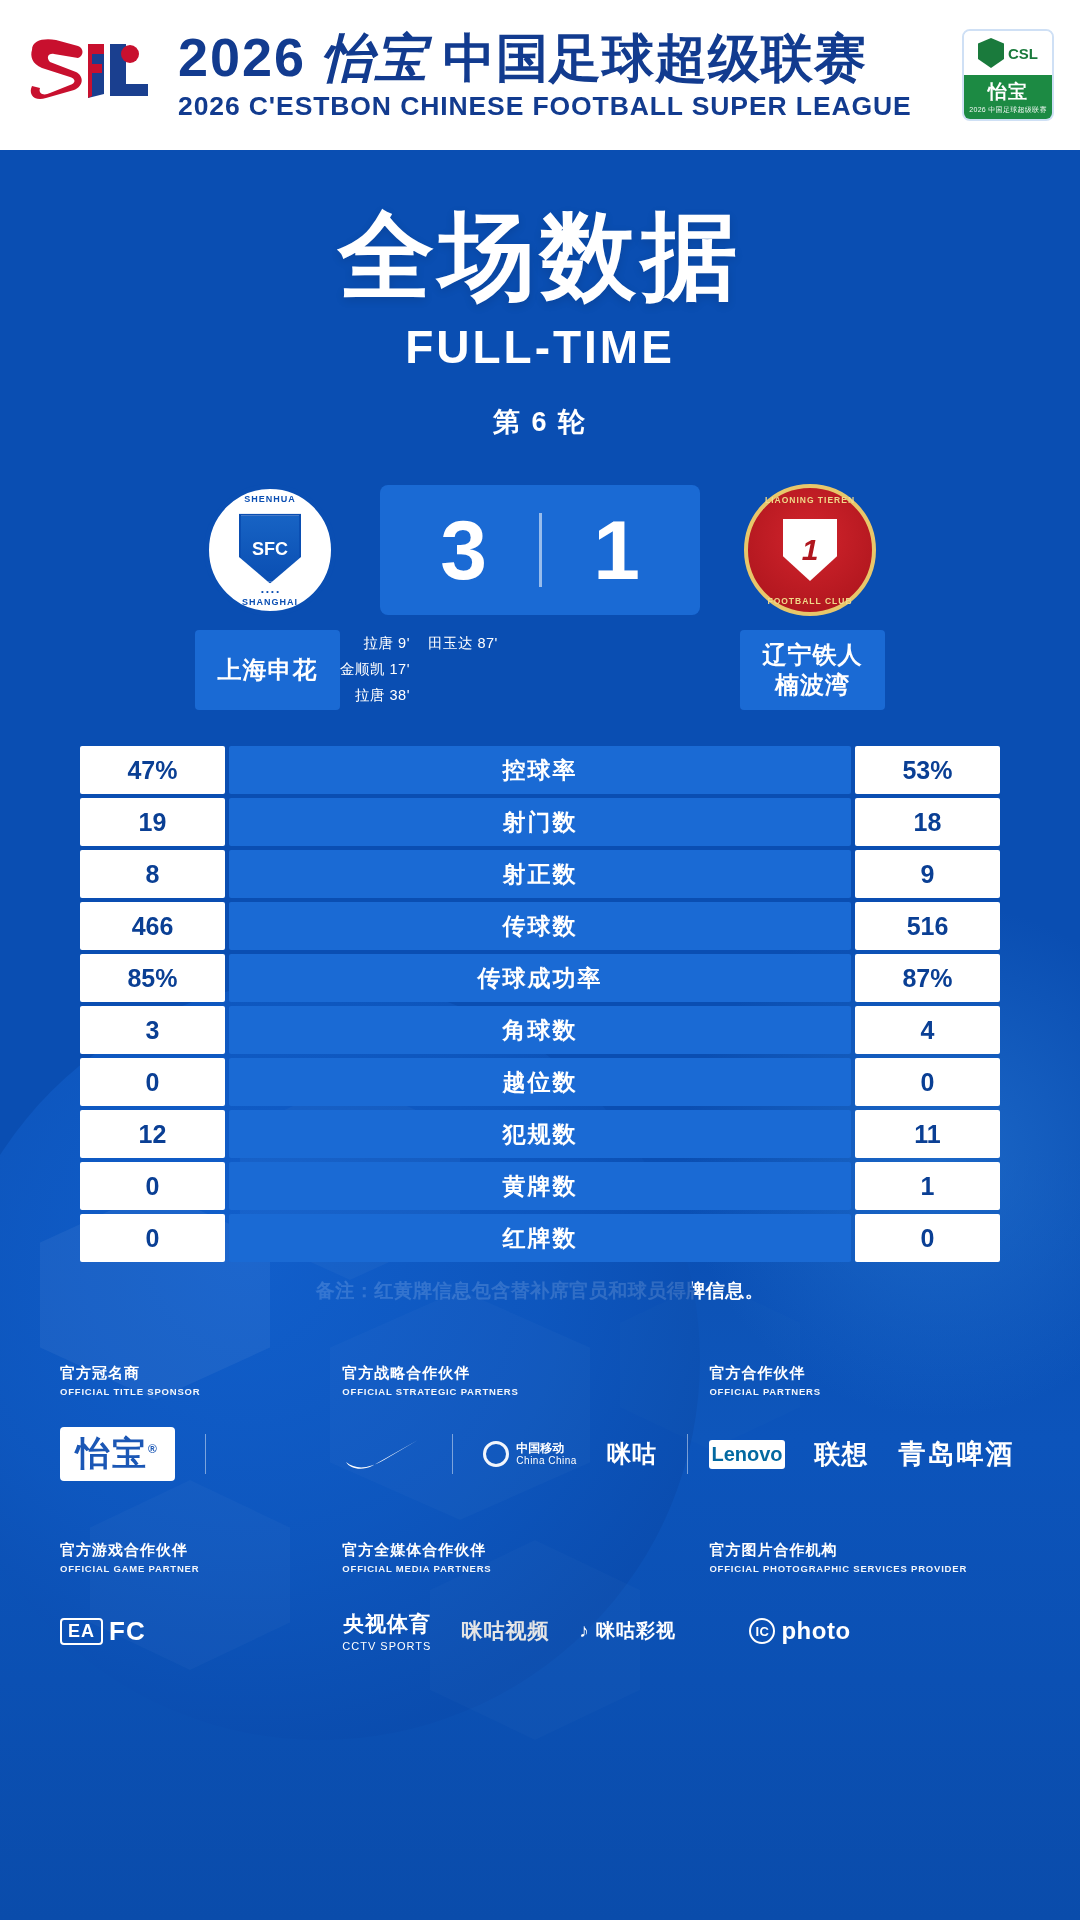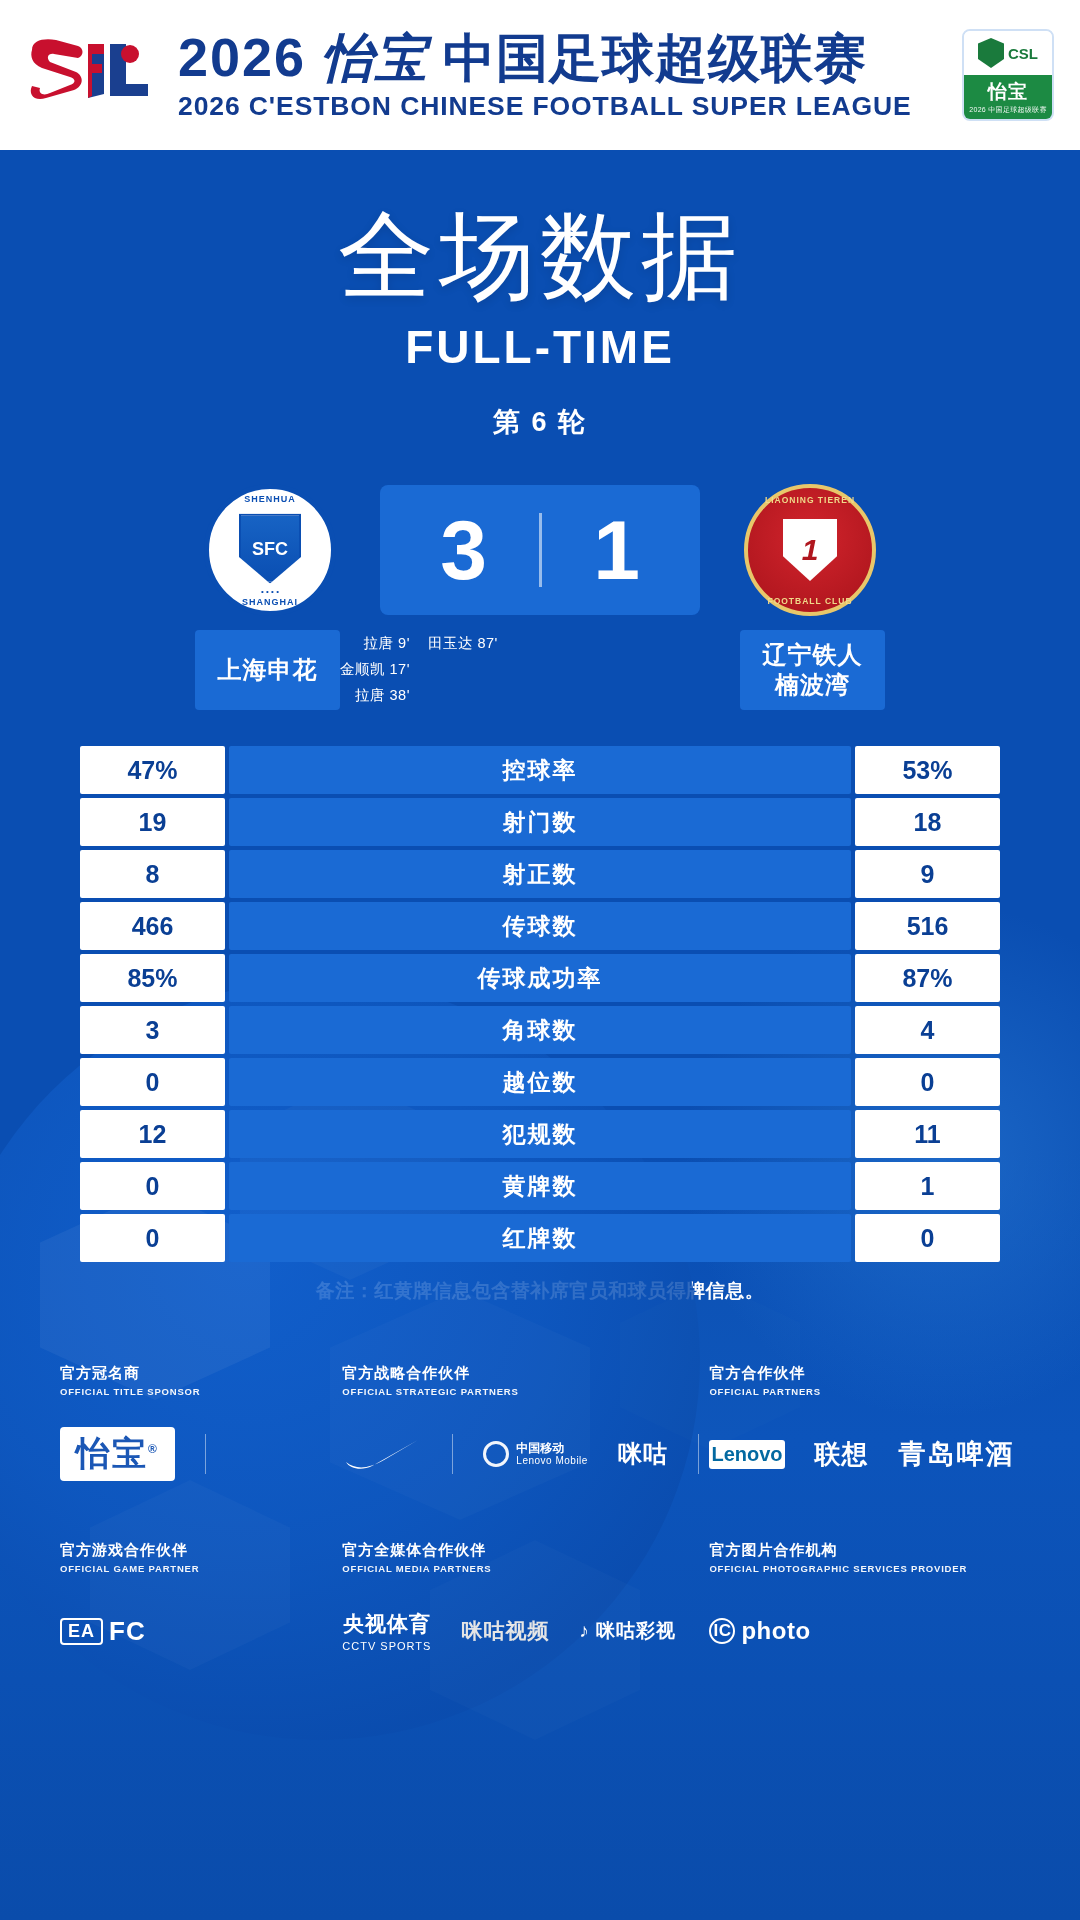--- a/index.html
+++ b/index.html
@@ -96,21 +96,21 @@
   .csl-badge .csl-bottom .cb-sm { font-size: 7px; letter-spacing:.3px; opacity:.95;}
 
   
   .main-title {
     text-align: center;
     color: #ffffff;
     margin-top: 58px;
   }
   .main-title .cn {
     font-size: 96px;
-    font-weight: normal;
+    font-weight: bold;
     letter-spacing: 5px;
     line-height: 1;
     text-shadow: 0 3px 10px rgba(0,0,0,.12);
   }
   .main-title .en {
     font-size: 46px;
     font-weight: bold;
     letter-spacing: 3px;
     margin-top: 16px;
   }
@@ -329,21 +329,21 @@
 
   .sponsors2 { margin-top: 52px; }
   .logo-ea { color:#fff; font-size: 26px; font-weight:bold; letter-spacing:1px; display:flex; align-items:center; gap:6px;}
   .logo-ea .box { border:2px solid #fff; border-radius:4px; padding: 1px 6px; font-size:18px; }
   .logo-cctv { color:#fff; text-align:center; }
   .logo-cctv .c1 { font-size: 21px; font-weight:bold; letter-spacing:1px;}
   .logo-cctv .c2 { font-size: 11px; letter-spacing:1px; margin-top:2px;}
   .logo-miguvid { color:#e5e5e5; font-size: 21px; font-weight:bold; letter-spacing:1px;}
   .logo-migucai { color:#fff; font-size: 19px; font-weight:bold; letter-spacing:1px; display:flex; align-items:center; gap:6px;}
   .logo-icphoto { color:#fff; font-size: 24px; font-weight:bold; letter-spacing:.5px; display:flex; align-items:center; gap:6px;}
-  .logo-icphoto .ic { border:2px solid #fff; border-radius:50%; width:26px;height:26px; display:flex;align-items:center;justify-content:center; font-size:17px;}
+  .logo-icphoto .ic { border:2px solid #fff; border-radius:50%; width:26px;height:26px; display:flex;align-items:center;justify-content:center; font-size:13px;margin-left:40px;}
 </style>
 </head>
 <body>
 
 <div class="bg-deco">
   <div class="ball"></div>
   <div class="hex h1"></div>
   <div class="hex h2"></div>
   <div class="hex h3"></div>
   <div class="hex h4"></div>
@@ -518,21 +518,21 @@
       <div class="logo-nike">
         <svg width="80" height="34" viewBox="0 0 80 34">
             <path d="M4 26 C14 34 26 33 42 24 L76 4 L30 30 C20 35 8 33 4 26 Z" fill="#ffffff"></path>
           </svg>
       </div>
       <div class="divider"></div>
       <div class="logo-cmcc">
         <div class="mark"></div>
         <div class="txt">
           <div class="t1">中国移动</div>
-          <div class="t2">Lenovo Mobile</div>
+          <div class="t2">China China</div>
         </div>
       </div>
       <div class="logo-migu">咪咕</div>
       <div class="divider"></div>
     </div>
     <div class="sl-group sl-c">
       <div class="logo-lenovo">Lenovo</div>
       <div class="logo-lenovo-cn">联想</div>
       <div class="logo-tsingtao">青岛啤酒</div>
     </div>

